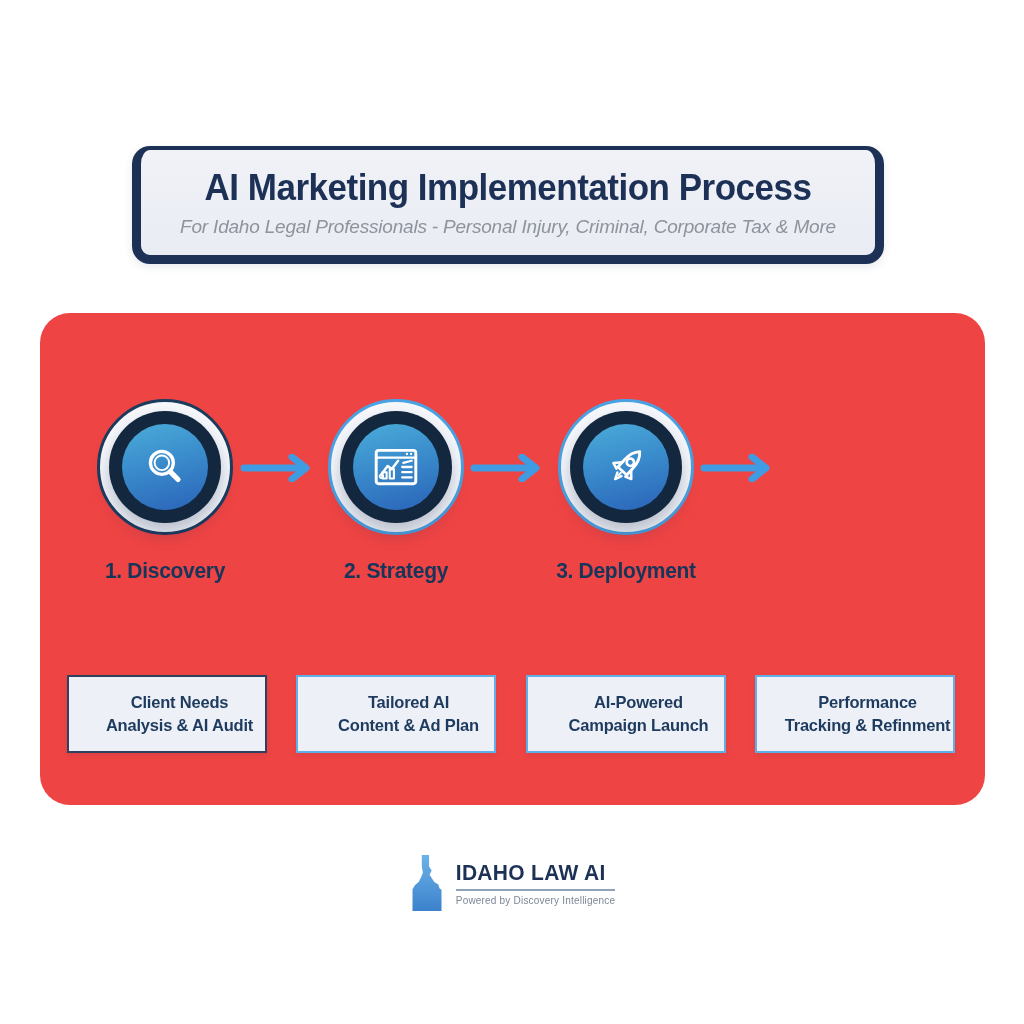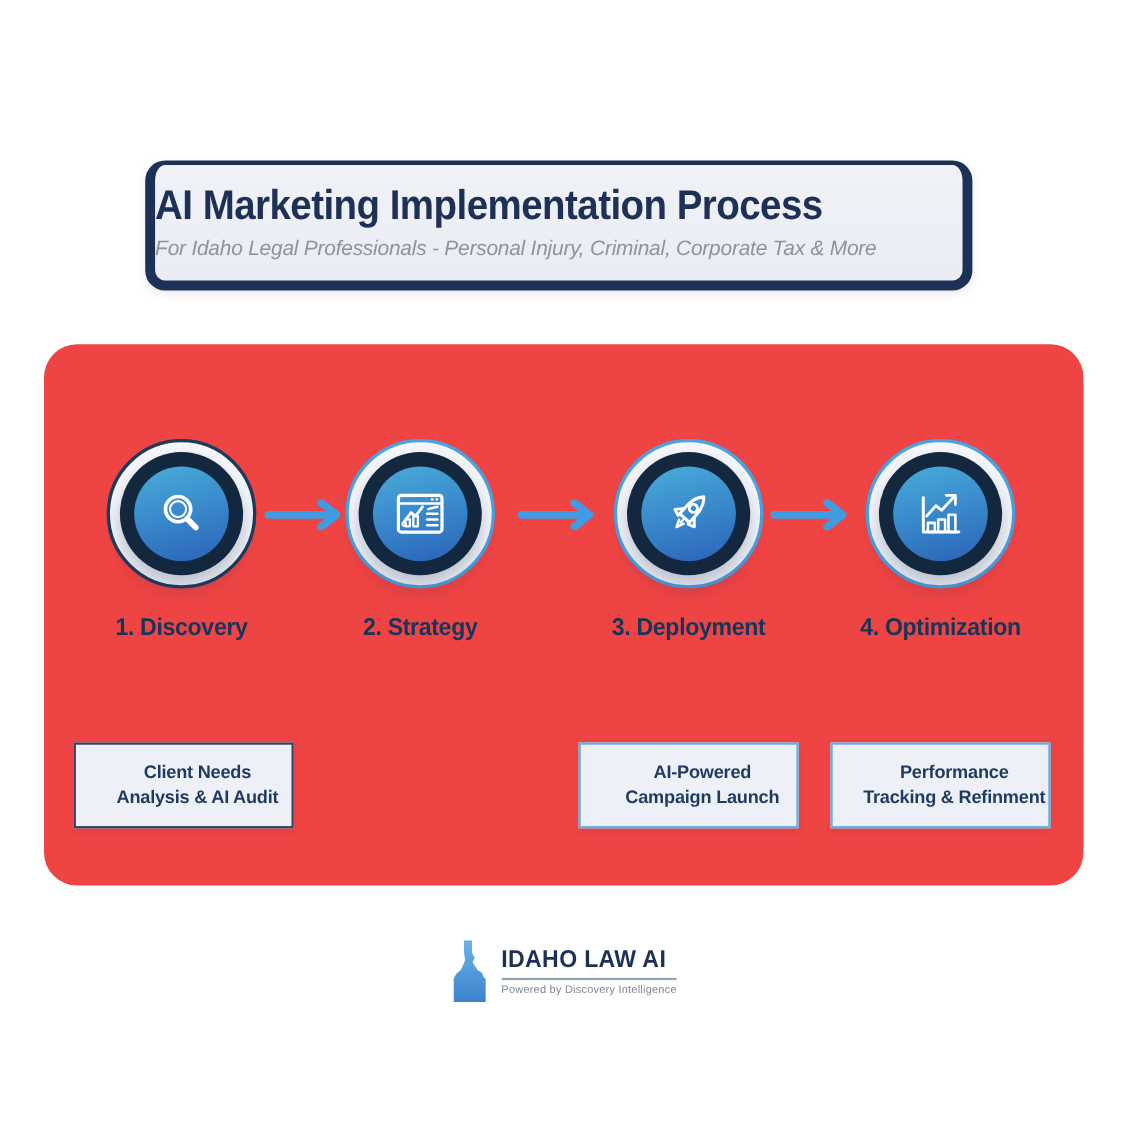--- a/index.html
+++ b/index.html
@@ -15,21 +15,21 @@
   
   .title-box {
     position: absolute;
     left: 132px; top: 146px;
     width: 752px; height: 118px;
     background: linear-gradient(180deg, #f0f2f7 0%, #e9ecf3 100%);
     border: solid #1d3156;
     border-width: 4px 9px 9px 9px;
     border-radius: 18px;
     display: flex; flex-direction: column;
-    justify-content: center;
+    align-items: center; justify-content: center;
     box-shadow: 0 3px 8px rgba(20,40,80,0.10);
   }
   .title-box h1 {
     margin: 0;
     font-size: 35px;
     font-weight: 700;
     letter-spacing: -0.5px;
     color: #1d3156;
     transform: scaleY(1.08);
   }
@@ -51,21 +51,21 @@
   }
 
   
   .step {
     position: absolute;
     top: 86px;
     width: 220px;
     text-align: center;
   }
   .step-0 { left:  15px; }
-  .step-1 { left: 232px; }
+  .step-1 { left: 246px; }
   .step-2 { left: 476px; }
   .step-3 { left: 705px; }
 
   .ring-outer {
     width: 136px; height: 136px;
     margin: 0 auto;
     border-radius: 50%;
     border: 3px solid #4aa2e2;
     background: #f6f8fc;
     display: flex; align-items: center; justify-content: center;
@@ -220,54 +220,41 @@
               <path d="M21.5 33 L24 39 L26.5 33" stroke-width="2.2"></path>
               <line x1="24" y1="31" x2="24" y2="34" stroke-width="1.8"></line>
             </g>
           </svg>
         </div>
       </div>
     </div>
     <div class="step-label">3. Deployment</div>
   </div>
 
-  <div class="step step-3">
-    <div class="ring-outer" style="border-color: rgb(74, 162, 226);">
-      <div class="ring-mid">
-        <div class="circle-inner">
-          <svg width="50" height="50" viewBox="0 0 48 48" fill="none" stroke="#ffffff" stroke-linecap="round" stroke-linejoin="round">
-            <polyline points="9,10 9,40 40,40" stroke-width="2.6"></polyline>
-            <rect x="13" y="32" width="6" height="8" stroke-width="2.2"></rect>
-            <rect x="22" y="29" width="6" height="11" stroke-width="2.2"></rect>
-            <rect x="31" y="25" width="6" height="15" stroke-width="2.2"></rect>
-            <polyline points="12,26 20,17 25,21 36,9" stroke-width="2.4"></polyline>
-            <polyline points="29,8 37,8 37,16" stroke-width="2.4"></polyline>
-          </svg>
-        </div>
-      </div>
-    </div>
-    <div class="step-label">4. Optimization</div>
-  </div>
 
   <svg class="arrow arrow-0" viewBox="0 0 76 28" fill="none" stroke="#3f9be2" stroke-linecap="round" stroke-linejoin="round">
     <line x1="4" y1="14" x2="58" y2="14" stroke-width="7"></line>
     <polyline points="52,3 66,14 52,25" stroke-width="7"></polyline>
   </svg>
   <svg class="arrow arrow-1" viewBox="0 0 76 28" fill="none" stroke="#3f9be2" stroke-linecap="round" stroke-linejoin="round">
     <line x1="4" y1="14" x2="58" y2="14" stroke-width="7"></line>
     <polyline points="52,3 66,14 52,25" stroke-width="7"></polyline>
   </svg>
   <svg class="arrow arrow-2" viewBox="0 0 76 28" fill="none" stroke="#3f9be2" stroke-linecap="round" stroke-linejoin="round">
     <line x1="4" y1="14" x2="58" y2="14" stroke-width="7"></line>
     <polyline points="52,3 66,14 52,25" stroke-width="7"></polyline>
   </svg>
 
   <div class="detail-box box-0" style="border-color: rgb(46, 65, 94);">
     <div>Client Needs</div>
     <div>Analysis &amp; AI Audit</div>
+  </div>
+  <div class="detail-box box-1" style="border-color: rgb(95, 176, 232);">
+    <div>Tailored AI</div>
+    <div>Content &amp; Ad Plan</div>
   </div>
   <div class="detail-box box-3" style="border-color: rgb(95, 176, 232);">
     <div>Performance</div>
     <div>Tracking &amp; Refinment</div>
   </div>
   <div class="detail-box box-2" style="border-color: rgb(95, 176, 232);">
     <div>AI-Powered</div>
     <div>Campaign Launch</div>
   </div>
 

